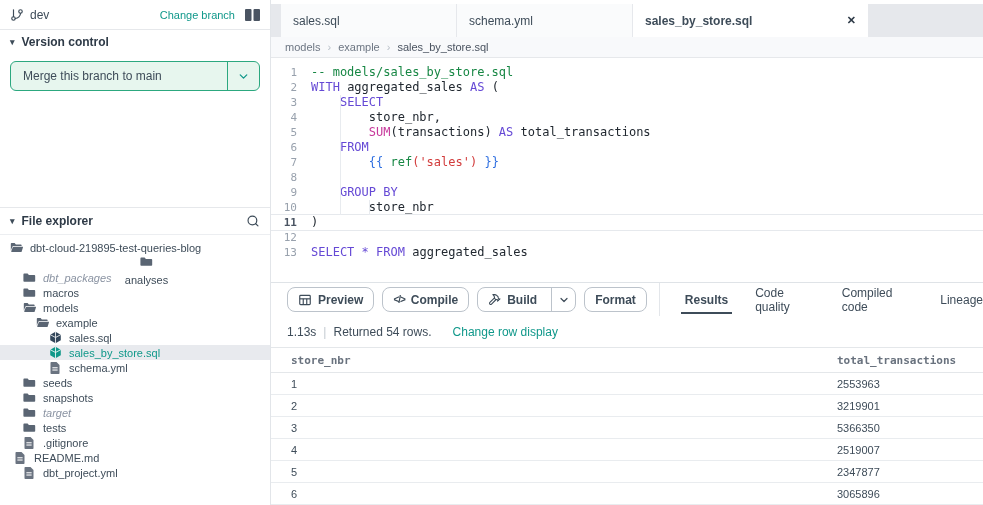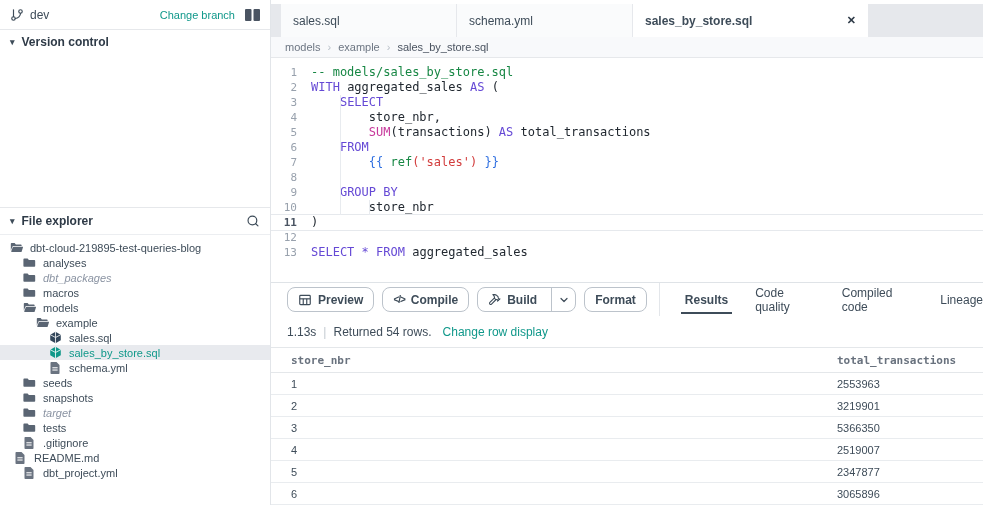--- a/index.html
+++ b/index.html
@@ -81,21 +81,21 @@
   .toolbar-sep { width:1px; height:33px; background:#e3e6ea; margin-left:4px; }
   .rtabs { display:flex; align-items:center; gap:27px; padding-left:25px; height:100%; }
   .rtab { position:relative; font-size:12px; color:#3e4c59; cursor:pointer;
     height:100%; display:flex; align-items:center; }
   .rtab.active { font-weight:bold; }
   .rtab.active::after { content:""; position:absolute; left:-4px; right:-4px; bottom:2px;
     height:2px; background:#3e4c59; }
   .statusbar { height:31px; display:flex; align-items:center; padding-left:16px;
     font-size:12px; color:#3e4c59; gap:7px; }
   .status-sep { color:#c4cad1; }
-  .status-link { color:#10988a; margin-left:4px; cursor:pointer; }
+  .status-link { color:#10988a; margin-left:14px; cursor:pointer; }
 
   
   table.results { width:100%; border-collapse:collapse; table-layout:fixed; }
   table.results th { height:25px; text-align:left; font-size:11px; font-weight:bold;
     color:#69727e; border-top:1px solid #e4e7ea; border-bottom:1px solid #e4e7ea;
     font-family:"DejaVu Sans Mono", monospace; }
   table.results td { height:22px; font-size:11px; color:#3e4c59;
     border-bottom:1px solid #e9ecef; }
   table.results th:first-child, table.results td:first-child { padding-left:20px; }
   table.results th.c2, table.results td.c2 { width:146px; }
@@ -125,20 +125,30 @@
             </svg>
         </span>
       </span>
     </div>
 
     <div class="sec-header vc-header">
       <span class="tri">▾</span>
       <span>Version control</span>
     </div>
 
+    <div class="merge-wrap">
+      <div class="merge-btn">
+        <span class="merge-label">Merge this branch to main</span>
+        <span class="merge-caret">
+          <svg width="13" height="13" viewBox="0 0 24 24" fill="none" stroke="#10988a" stroke-width="2.4" stroke-linecap="round" stroke-linejoin="round">
+              <polyline points="6 9 12 15 18 9"></polyline>
+            </svg>
+        </span>
+      </div>
+    </div>
 
     <div class="sidebar-spacer"></div>
 
     <div class="sec-header fe-header">
       <span class="tri">▾</span>
       <span>File explorer</span>
       <span class="fe-search">
         <svg width="14" height="14" viewBox="0 0 24 24" fill="none" stroke="#3e4c59" stroke-width="2" stroke-linecap="round">
             <circle cx="11" cy="11" r="7.5"></circle>
             <line x1="20.5" y1="20.5" x2="16.3" y2="16.3"></line>
@@ -149,21 +159,21 @@
     <div class="tree">
         <div class="tree-row" style="padding-left: 10px;">
           <span class="ticon">
             <svg width="13" height="13" viewBox="0 0 16 16">
               <path fill="#5a6573" d="M1 3.5c0-.5.4-.9.9-.9h3.8l1.5 1.7h6.2c.5 0 .9.4.9.9v1H4.2c-.6 0-1.1.4-1.3 1L1 11.6V3.5z"></path>
               <path fill="#5a6573" d="M4.5 7h10.9c.4 0 .7.4.6.8l-1.6 5c-.1.4-.5.7-.9.7H2.1c-.4 0-.7-.4-.6-.8l1.9-5c.2-.4.6-.7 1.1-.7z"></path>
             </svg>
           </span>
           <span class="tlabel">dbt-cloud-219895-test-queries-blog</span>
         </div>
-        <div class="tree-row" style="padding-left: 23px;">
+        <div class="tree-row" style="padding-left: 23px; flex-direction: column;">
           <span class="ticon">
             <svg width="13" height="13" viewBox="0 0 16 16">
               <path fill="#5a6573" d="M1.5 3.2h4.2l1.5 1.8h6.8a1 1 0 0 1 1 1v6.2a1 1 0 0 1-1 1H1.5a1 1 0 0 1-1-1V4.2a1 1 0 0 1 1-1z"></path>
             </svg>
           </span>
           <span class="tlabel">analyses</span>
         </div>
         <div class="tree-row" style="padding-left: 23px;">
           <span class="ticon">
             <svg width="13" height="13" viewBox="0 0 16 16">

